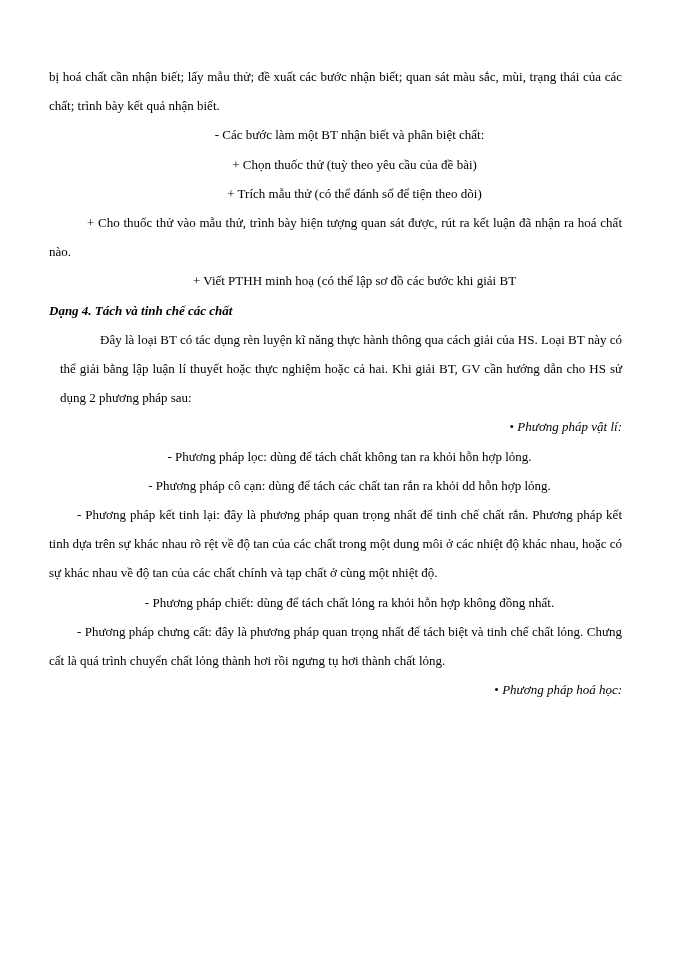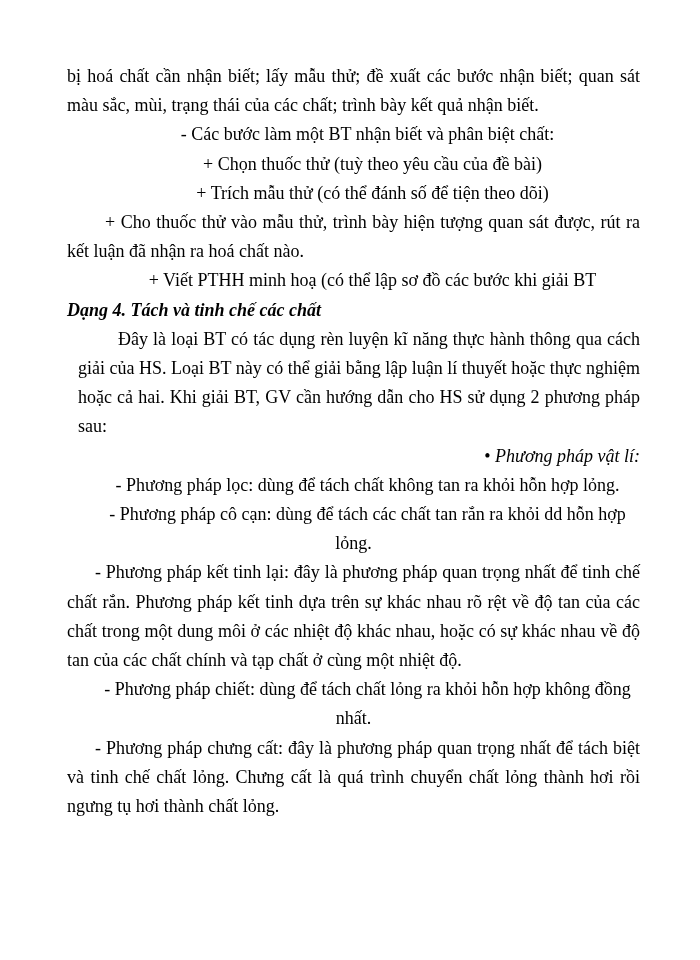--- a/index.html
+++ b/index.html
@@ -15,24 +15,24 @@
   #page {
     position: relative;
     width: 700px;
     height: 960px;
     background: #ffffff;
     overflow: hidden;
     box-sizing: border-box;
   }
   #content {
     position: absolute;
-    left: 67px;
+    left: 49px;
     top: 62px;
     width: 573px;
-    font-size: 18px;
+    font-size: 13px;
     line-height: 29.2px;
     text-align: justify;
     text-justify: inter-word;
     -webkit-hyphens: none;
     hyphens: none;
   }
   .blk {
     margin: 0;
     padding: 0;
     text-align: justify;
@@ -105,15 +105,16 @@
     <p class="blk p-dash p-short">- Phương pháp lọc: dùng để tách chất không tan ra khỏi hỗn hợp lỏng.</p>
 
     <p class="blk p-dash p-short">- Phương pháp cô cạn: dùng để tách các chất tan rắn ra khỏi dd hỗn hợp lỏng.</p>
 
     <p class="blk p-dash">- Phương pháp kết tinh lại: đây là phương pháp quan trọng nhất để tinh chế chất rắn. Phương pháp kết tinh dựa trên sự khác nhau rõ rệt về độ tan của các chất trong một dung môi ở các nhiệt độ khác nhau, hoặc có sự khác nhau về độ tan của các chất chính và tạp chất ở cùng một nhiệt độ.</p>
 
     <p class="blk p-dash p-short">- Phương pháp chiết: dùng để tách chất lỏng ra khỏi hỗn hợp không đồng nhất.</p>
 
     <p class="blk p-dash">- Phương pháp chưng cất: đây là phương pháp quan trọng nhất để tách biệt và tinh chế chất lỏng. Chưng cất là quá trình chuyển chất lỏng thành hơi rồi ngưng tụ hơi thành chất lỏng.</p>
 
+    <p class="blk bullet-line"><span class="bullet-mark">•</span><span class="sp"> </span><span>Phương pháp hoá học:</span></p>
 
   </div>
 </div>
 
 </body></html>

